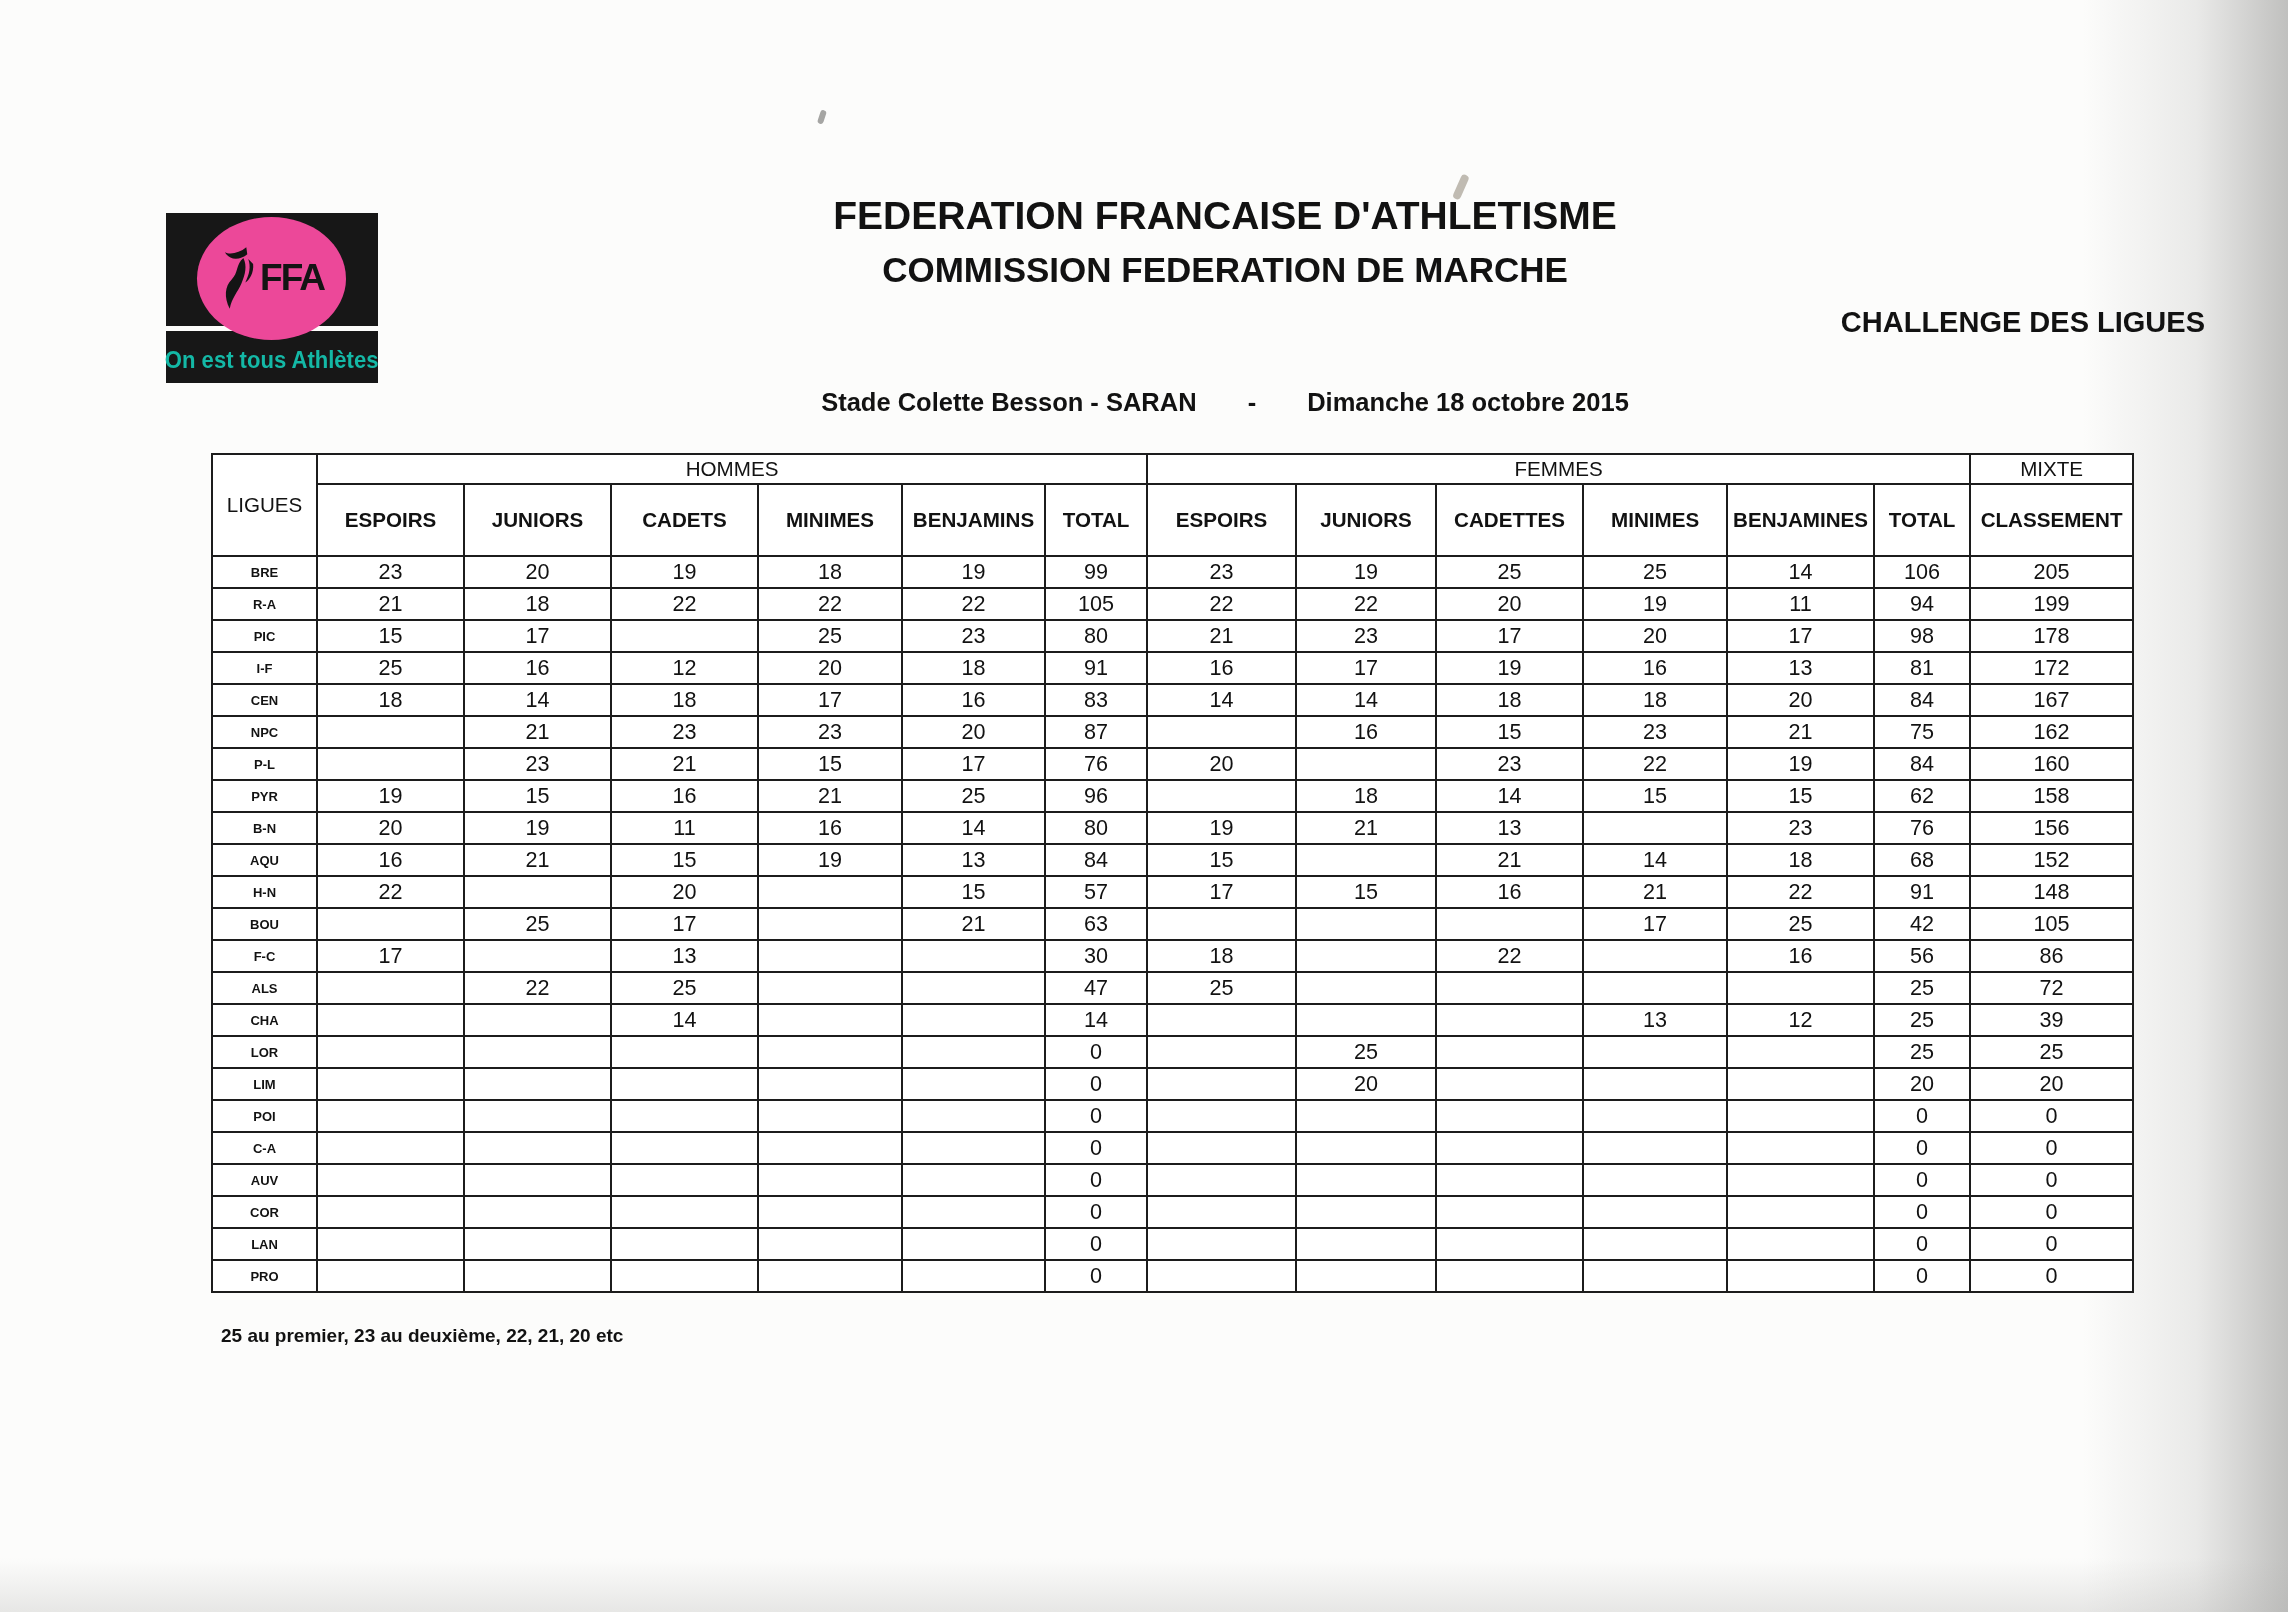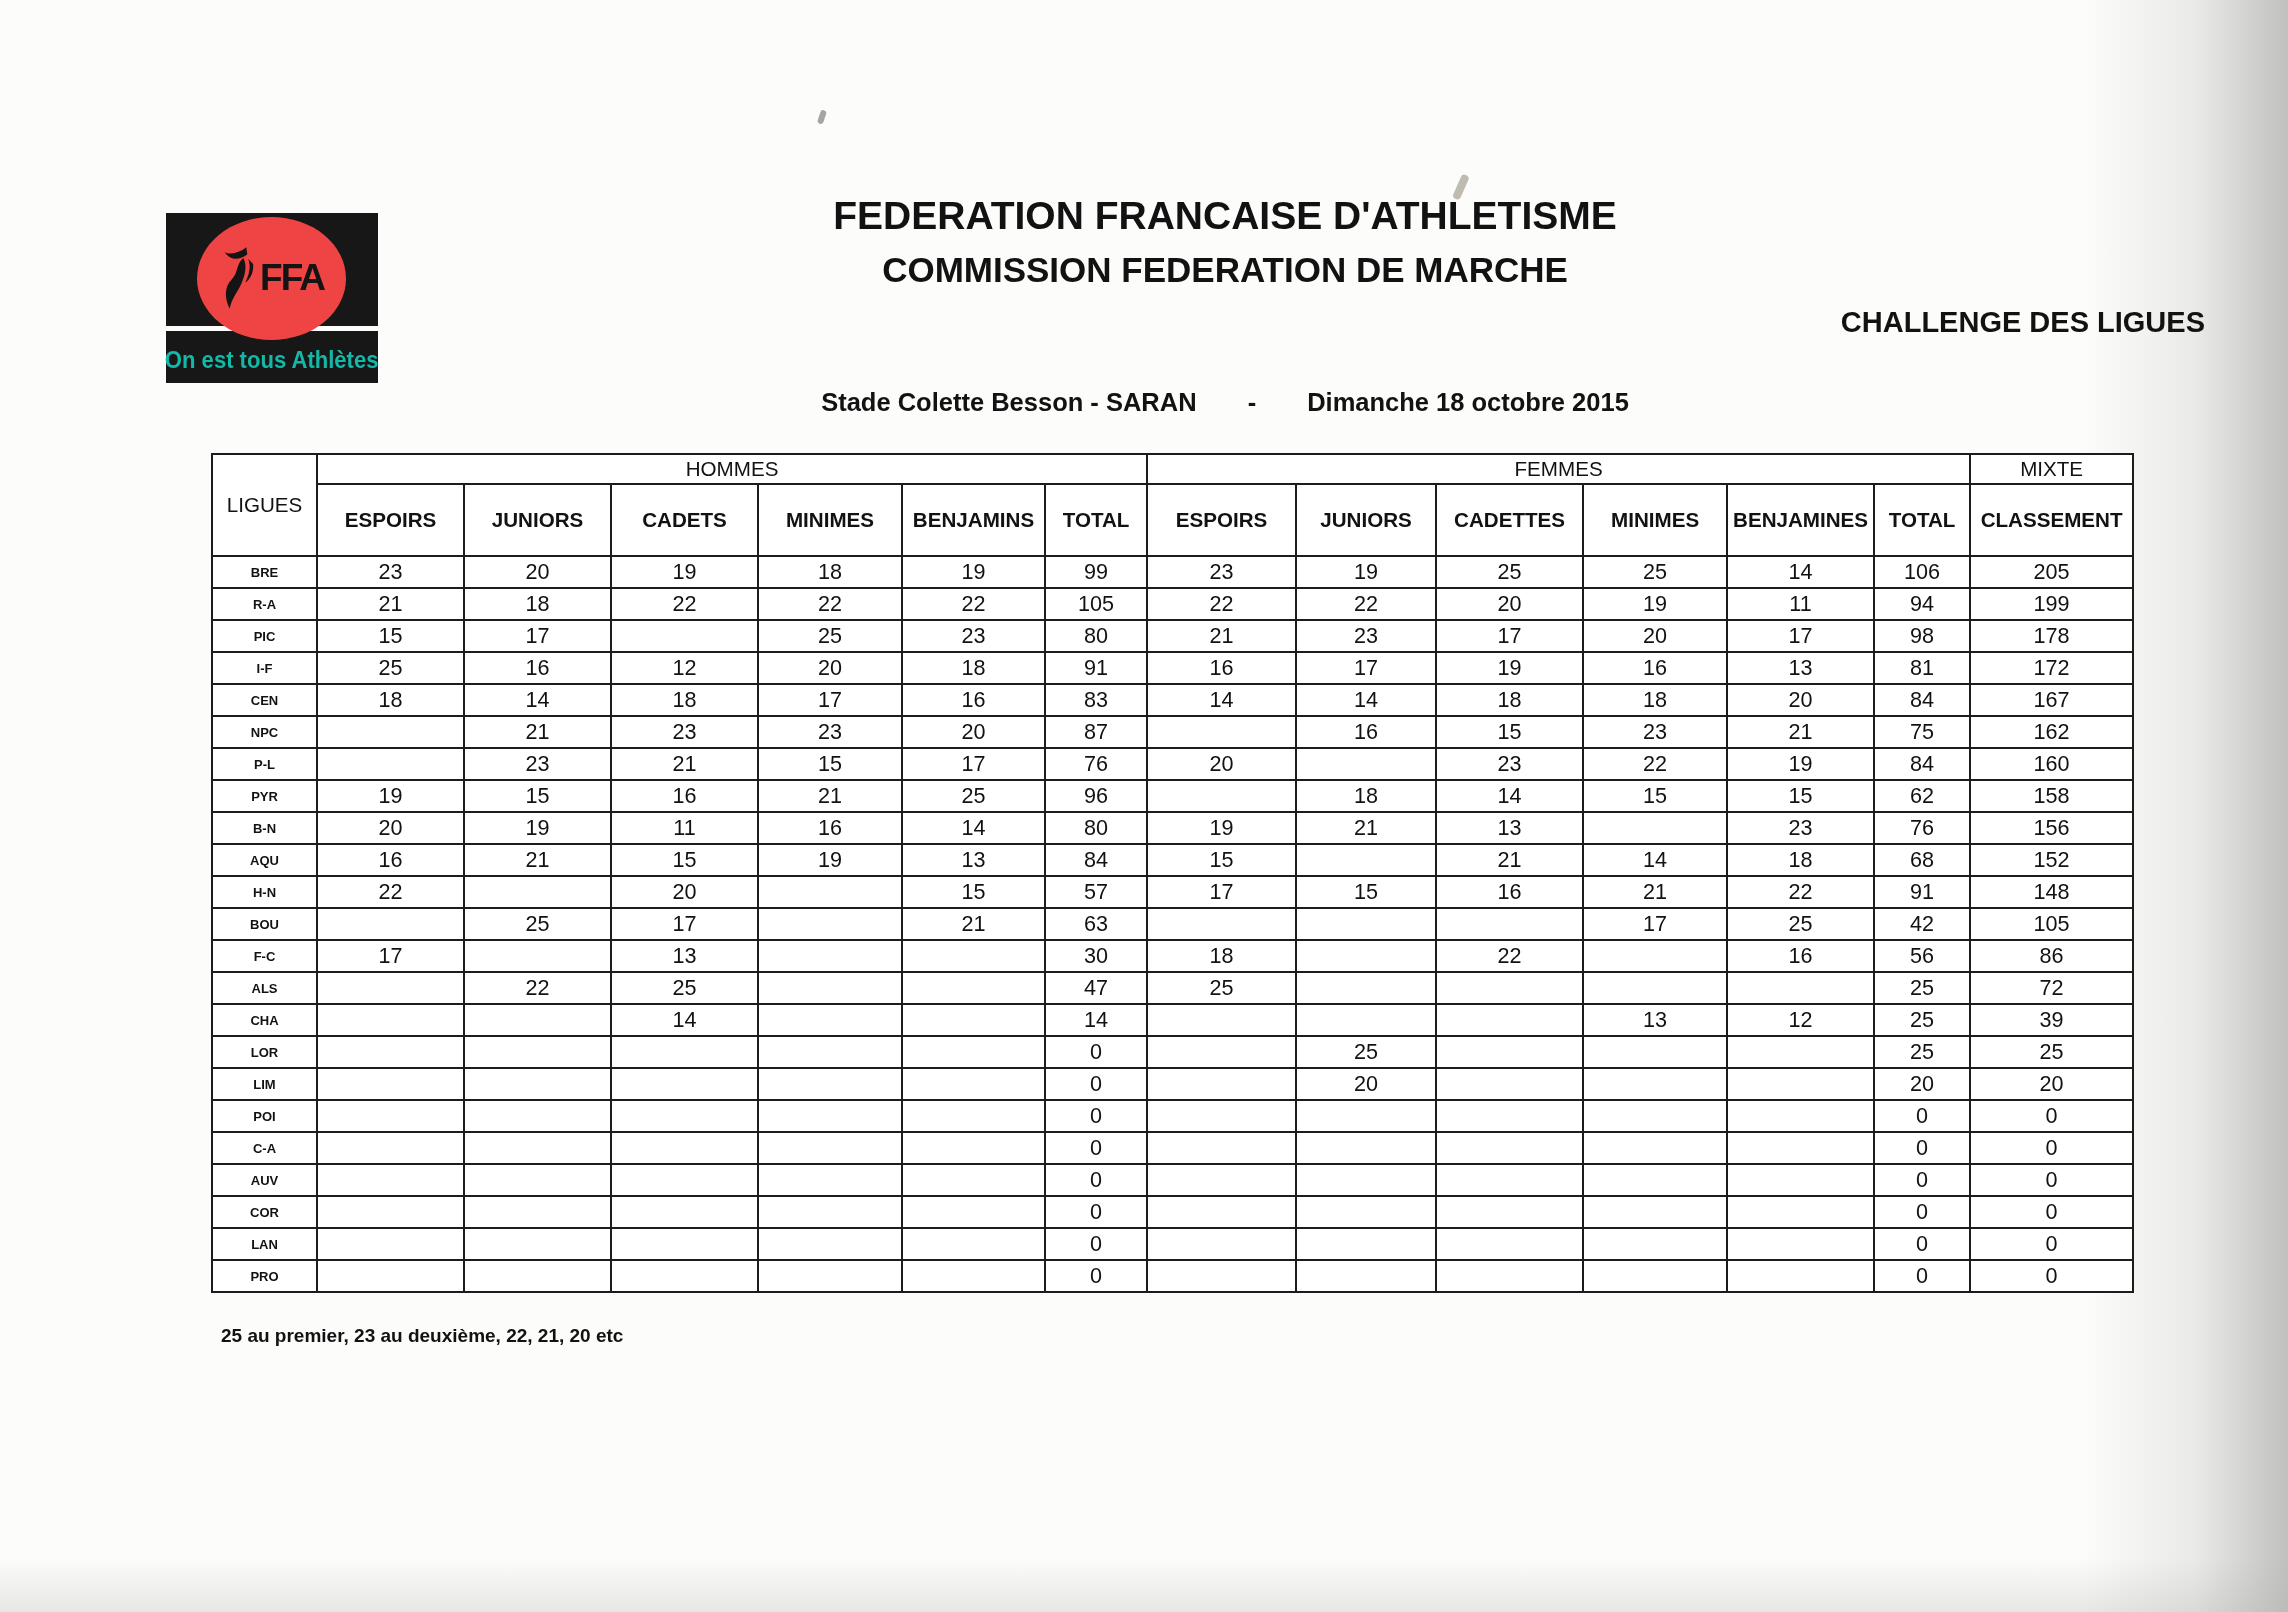--- a/index.html
+++ b/index.html
@@ -25,21 +25,21 @@
   .scan-speck-slash {
     position:absolute; left:1457px; top:174px; width:7.8px; height:25.5px;
     background:#b9b4aa; border-radius:3.9px; transform:rotate(24deg); opacity:.9;
   }
 
   
   .logo { position:absolute; left:166px; top:213px; width:212px; }
   .logo-box { position:relative; width:212px; height:113px; background:#171717; }
   .logo-ellipse {
     position:absolute; left:31px; top:3.9px; width:149px; height:123px;
-    background:#ef4444; border-radius:50%; z-index:2;
+    background:#ec4899; border-radius:50%; z-index:2;
     display:flex; align-items:center; justify-content:center;
   }
   .logo-fig { margin-right:2px; margin-top:5.9px; }
   .logo-ffa { font-weight:bold; font-size:37px; letter-spacing:-2px; color:#141414; }
   .logo-tagline {
     position:absolute; left:0; top:118px; width:212px; height:52px;
     background:#171717; color:#14b8a6; z-index:1;
     display:flex; align-items:flex-end; justify-content:center;
     font-weight:bold; font-size:24.5px; padding-bottom:8.8px;
     transform-origin:center; white-space:nowrap;

